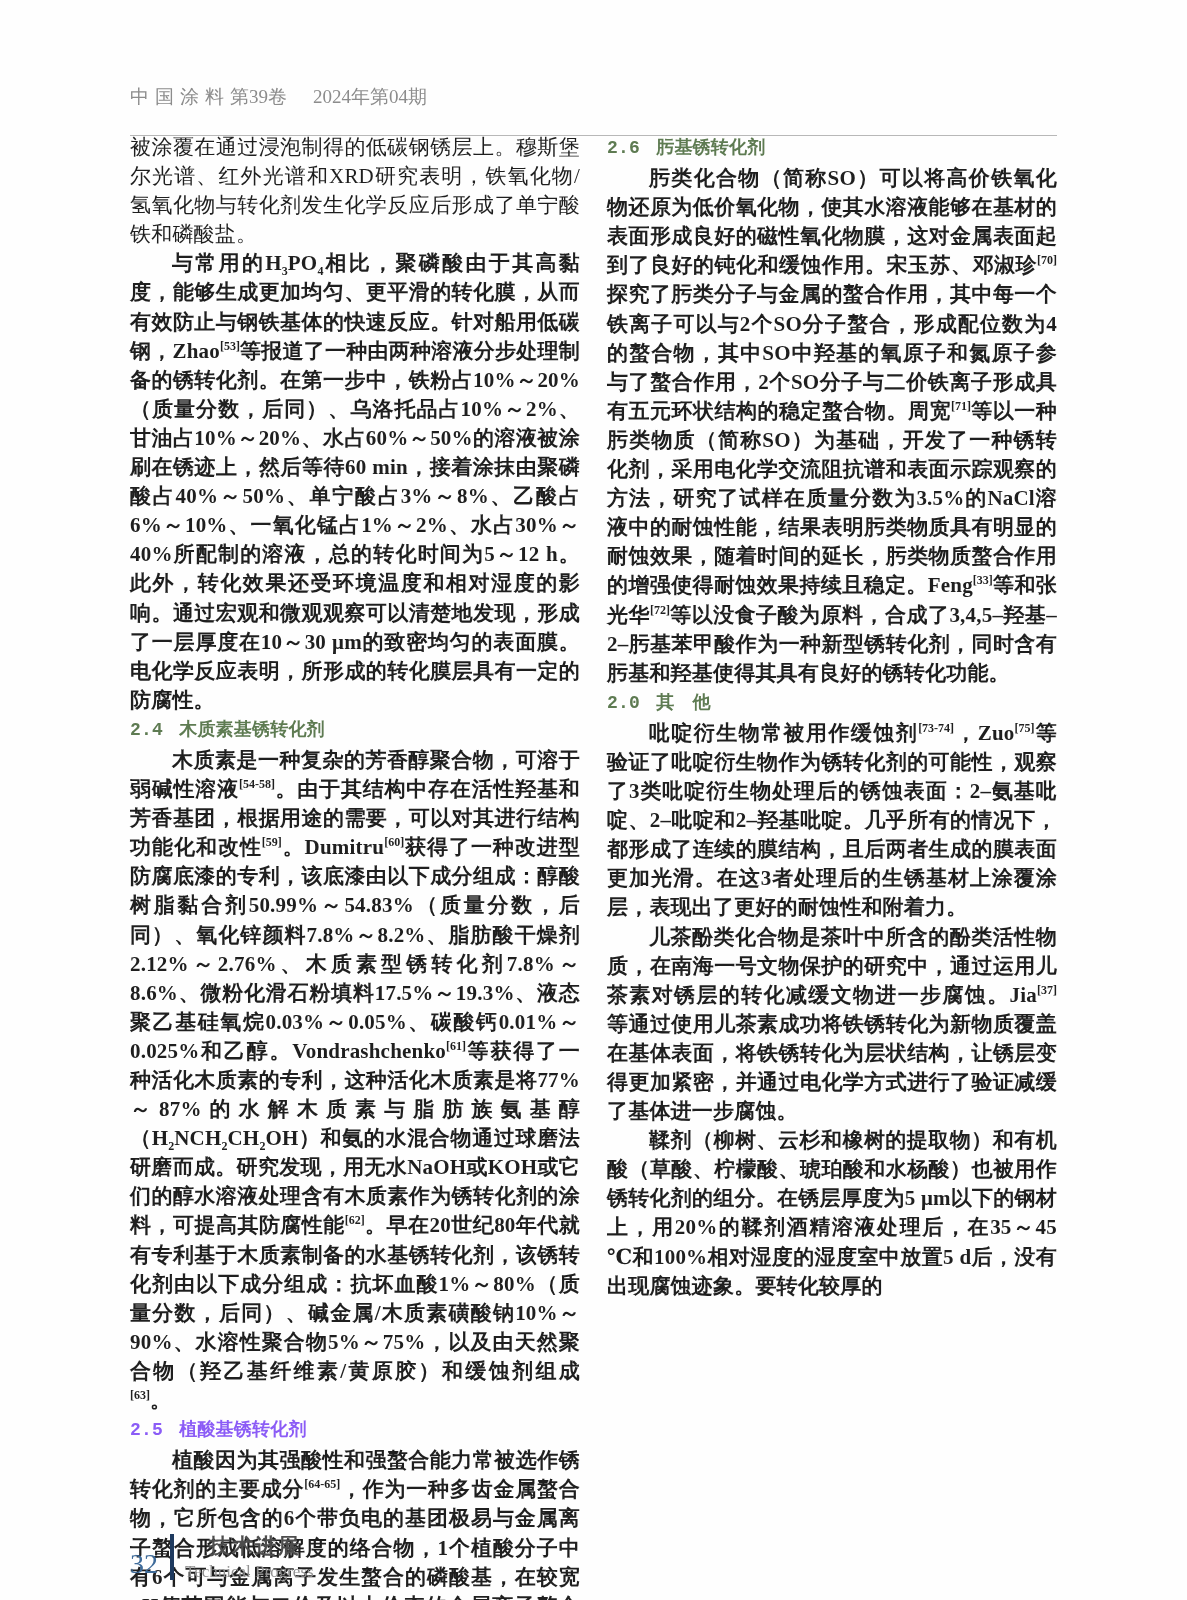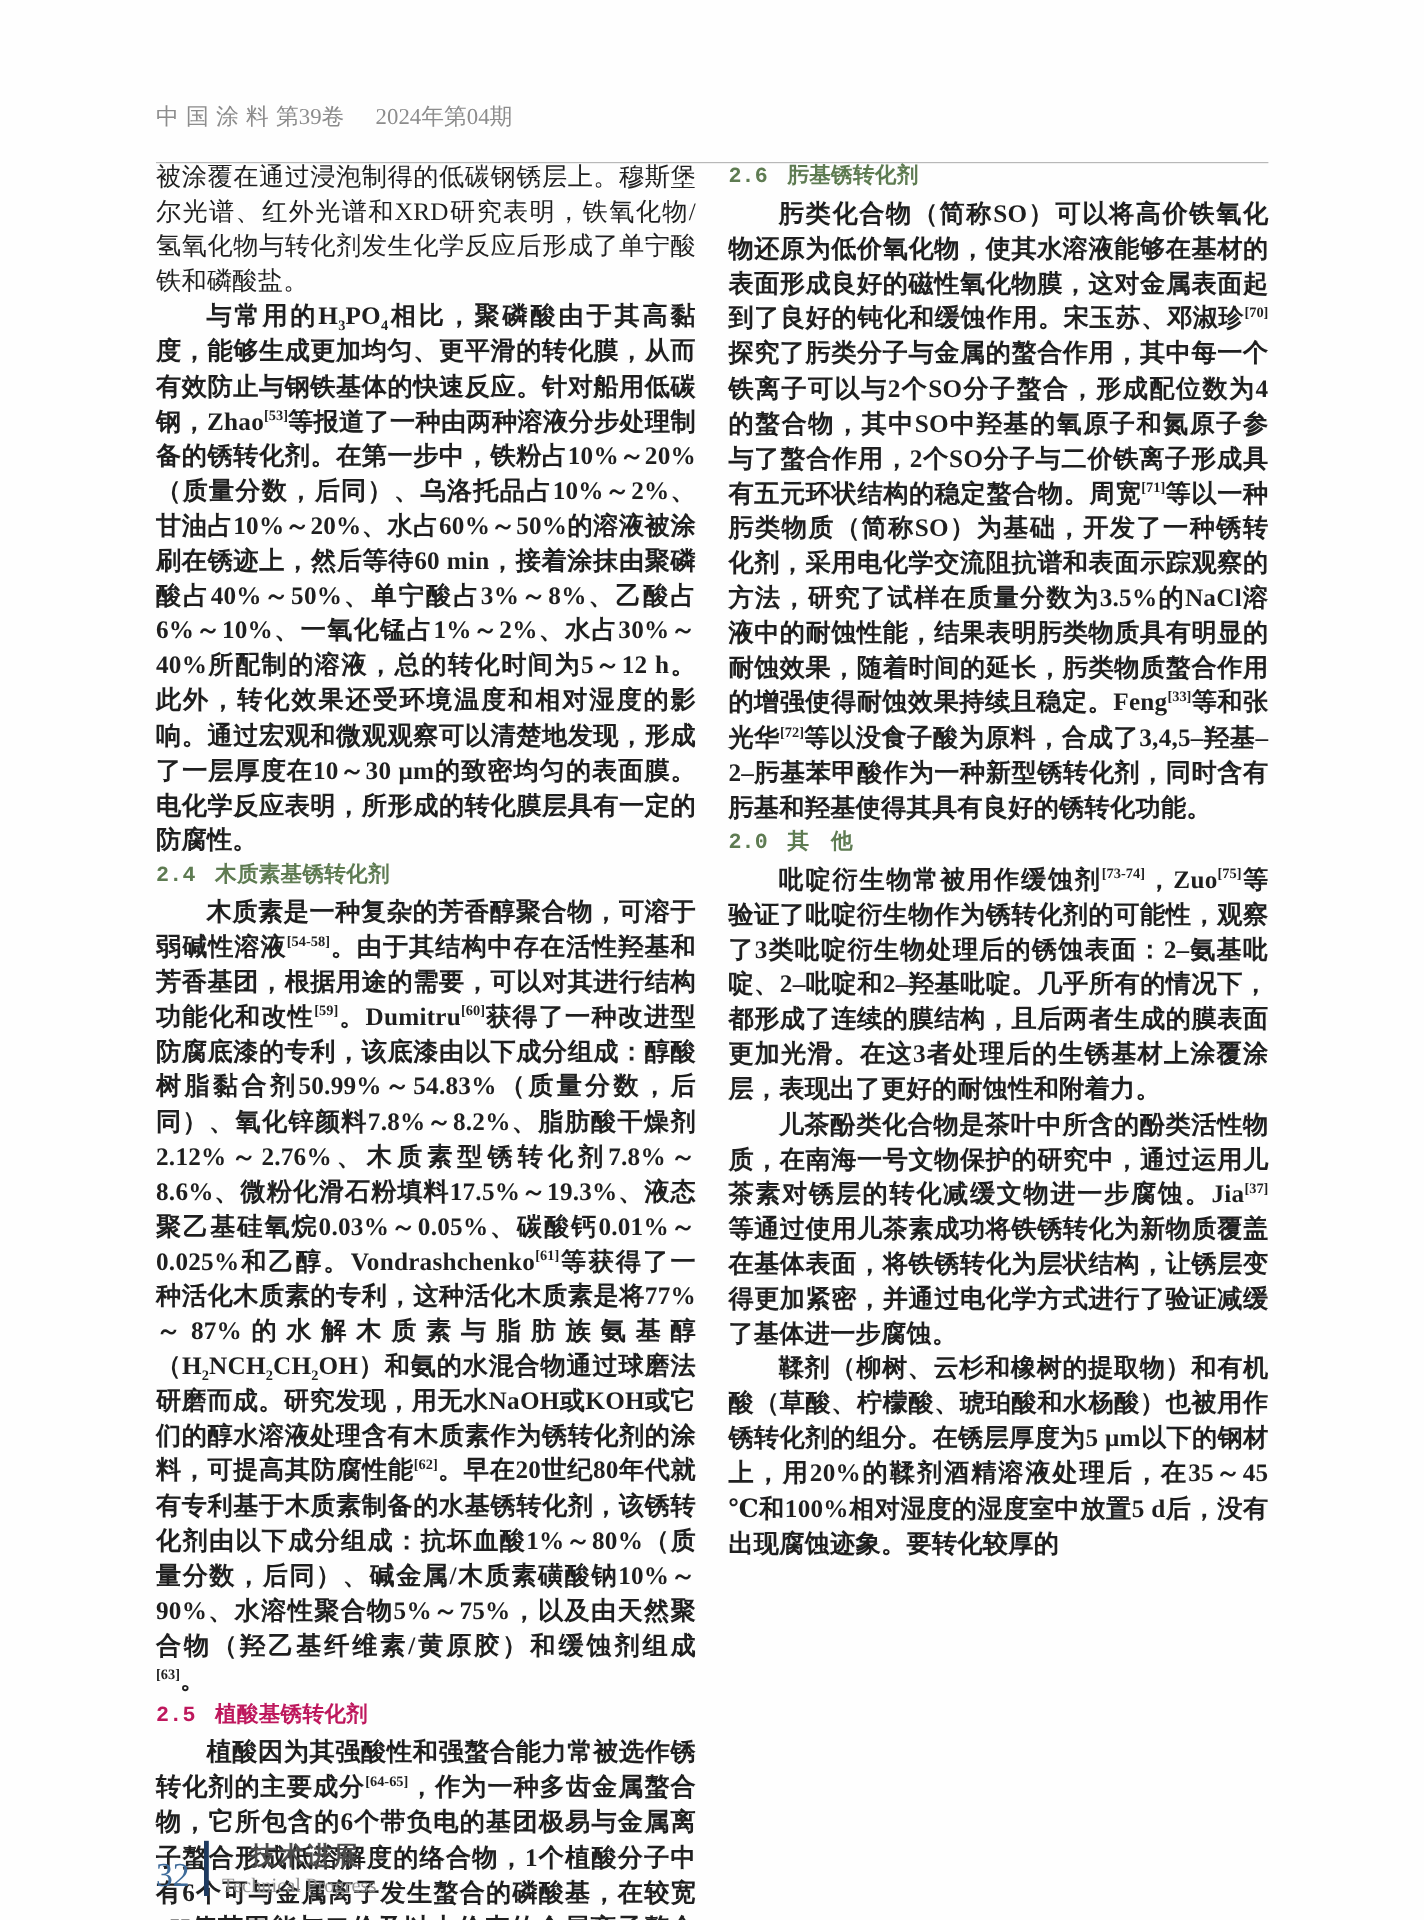--- a/index.html
+++ b/index.html
@@ -102,21 +102,21 @@
       <span>第39卷</span><span>2024年第04期</span>
     </div>
   </div>
 
   <div class="columns">
     <div class="col" id="left-col">
         <p class="">被涂覆在通过浸泡制得的低碳钢锈层上。穆斯堡尔光谱、红外光谱和XRD研究表明，铁氧化物/氢氧化物与转化剂发生化学反应后形成了单宁酸铁和磷酸盐。</p>
         <p class="indent">与常用的H<sub>3</sub>PO<sub>4</sub>相比，聚磷酸由于其高黏度，能够生成更加均匀、更平滑的转化膜，从而有效防止与钢铁基体的快速反应。针对船用低碳钢，Zhao<sup>[53]</sup>等报道了一种由两种溶液分步处理制备的锈转化剂。在第一步中，铁粉占10%～20%（质量分数，后同）、乌洛托品占10%～2%、甘油占10%～20%、水占60%～50%的溶液被涂刷在锈迹上，然后等待60 min，接着涂抹由聚磷酸占40%～50%、单宁酸占3%～8%、乙酸占6%～10%、一氧化锰占1%～2%、水占30%～40%所配制的溶液，总的转化时间为5～12 h。此外，转化效果还受环境温度和相对湿度的影响。通过宏观和微观观察可以清楚地发现，形成了一层厚度在10～30 μm的致密均匀的表面膜。电化学反应表明，所形成的转化膜层具有一定的防腐性。</p>
         <div class="section-heading" style="color: rgb(94, 123, 82);"><span class="sec-num">2.4</span><span>木质素基锈转化剂</span></div>
         <p class="indent">木质素是一种复杂的芳香醇聚合物，可溶于弱碱性溶液<sup>[54-58]</sup>。由于其结构中存在活性羟基和芳香基团，根据用途的需要，可以对其进行结构功能化和改性<sup>[59]</sup>。Dumitru<sup>[60]</sup>获得了一种改进型防腐底漆的专利，该底漆由以下成分组成：醇酸树脂黏合剂50.99%～54.83%（质量分数，后同）、氧化锌颜料7.8%～8.2%、脂肪酸干燥剂2.12%～2.76%、木质素型锈转化剂7.8%～8.6%、微粉化滑石粉填料17.5%～19.3%、液态聚乙基硅氧烷0.03%～0.05%、碳酸钙0.01%～0.025%和乙醇。Vondrashchenko<sup>[61]</sup>等获得了一种活化木质素的专利，这种活化木质素是将77%～87%的水解木质素与脂肪族氨基醇（H<sub>2</sub>NCH<sub>2</sub>CH<sub>2</sub>OH）和氨的水混合物通过球磨法研磨而成。研究发现，用无水NaOH或KOH或它们的醇水溶液处理含有木质素作为锈转化剂的涂料，可提高其防腐性能<sup>[62]</sup>。早在20世纪80年代就有专利基于木质素制备的水基锈转化剂，该锈转化剂由以下成分组成：抗坏血酸1%～80%（质量分数，后同）、碱金属/木质素磺酸钠10%～90%、水溶性聚合物5%～75%，以及由天然聚合物（羟乙基纤维素/黄原胶）和缓蚀剂组成<sup>[63]</sup>。</p>
-        <div class="section-heading" style="color: #be185d;"><span class="sec-num">2.5</span><span>植酸基锈转化剂</span></div>
+        <div class="section-heading" style="color: #8b5cf6;"><span class="sec-num">2.5</span><span>植酸基锈转化剂</span></div>
         <p class="indent">植酸因为其强酸性和强螯合能力常被选作锈转化剂的主要成分<sup>[64-65]</sup>，作为一种多齿金属螯合物，它所包含的6个带负电的基团极易与金属离子螯合形成低溶解度的络合物，1个植酸分子中有6个可与金属离子发生螯合的磷酸基，在较宽pH值范围能与二价及以上价态的金属离子螯合形成配位物<sup>[66]</sup>，在金属表面形成致密的转化膜屏蔽外界对基材的腐蚀，Xu<sup>[67]</sup>等制备了</p>
       </div>
     <div class="col" id="right-col">
         <div class="section-heading" style="color: rgb(94, 123, 82);"><span class="sec-num">2.6</span><span>肟基锈转化剂</span></div>
         <p class="indent">肟类化合物（简称SO）可以将高价铁氧化物还原为低价氧化物，使其水溶液能够在基材的表面形成良好的磁性氧化物膜，这对金属表面起到了良好的钝化和缓蚀作用。宋玉苏、邓淑珍<sup>[70]</sup>探究了肟类分子与金属的螯合作用，其中每一个铁离子可以与2个SO分子螯合，形成配位数为4的螯合物，其中SO中羟基的氧原子和氮原子参与了螯合作用，2个SO分子与二价铁离子形成具有五元环状结构的稳定螯合物。周宽<sup>[71]</sup>等以一种肟类物质（简称SO）为基础，开发了一种锈转化剂，采用电化学交流阻抗谱和表面示踪观察的方法，研究了试样在质量分数为3.5%的NaCl溶液中的耐蚀性能，结果表明肟类物质具有明显的耐蚀效果，随着时间的延长，肟类物质螯合作用的增强使得耐蚀效果持续且稳定。Feng<sup>[33]</sup>等和张光华<sup>[72]</sup>等以没食子酸为原料，合成了3,4,5–羟基–2–肟基苯甲酸作为一种新型锈转化剂，同时含有肟基和羟基使得其具有良好的锈转化功能。</p>
         <div class="section-heading" style="color: rgb(94, 123, 82);"><span class="sec-num">2.0</span><span>其　他</span></div>
         <p class="indent">吡啶衍生物常被用作缓蚀剂<sup>[73-74]</sup>，Zuo<sup>[75]</sup>等验证了吡啶衍生物作为锈转化剂的可能性，观察了3类吡啶衍生物处理后的锈蚀表面：2–氨基吡啶、2–吡啶和2–羟基吡啶。几乎所有的情况下，都形成了连续的膜结构，且后两者生成的膜表面更加光滑。在这3者处理后的生锈基材上涂覆涂层，表现出了更好的耐蚀性和附着力。</p>
         <p class="indent">儿茶酚类化合物是茶叶中所含的酚类活性物质，在南海一号文物保护的研究中，通过运用儿茶素对锈层的转化减缓文物进一步腐蚀。Jia<sup>[37]</sup>等通过使用儿茶素成功将铁锈转化为新物质覆盖在基体表面，将铁锈转化为层状结构，让锈层变得更加紧密，并通过电化学方式进行了验证减缓了基体进一步腐蚀。</p>
         <p class="indent">鞣剂（柳树、云杉和橡树的提取物）和有机酸（草酸、柠檬酸、琥珀酸和水杨酸）也被用作锈转化剂的组分。在锈层厚度为5 μm以下的钢材上，用20%的鞣剂酒精溶液处理后，在35～45 ℃和100%相对湿度的湿度室中放置5 d后，没有出现腐蚀迹象。要转化较厚的</p>
       </div>

